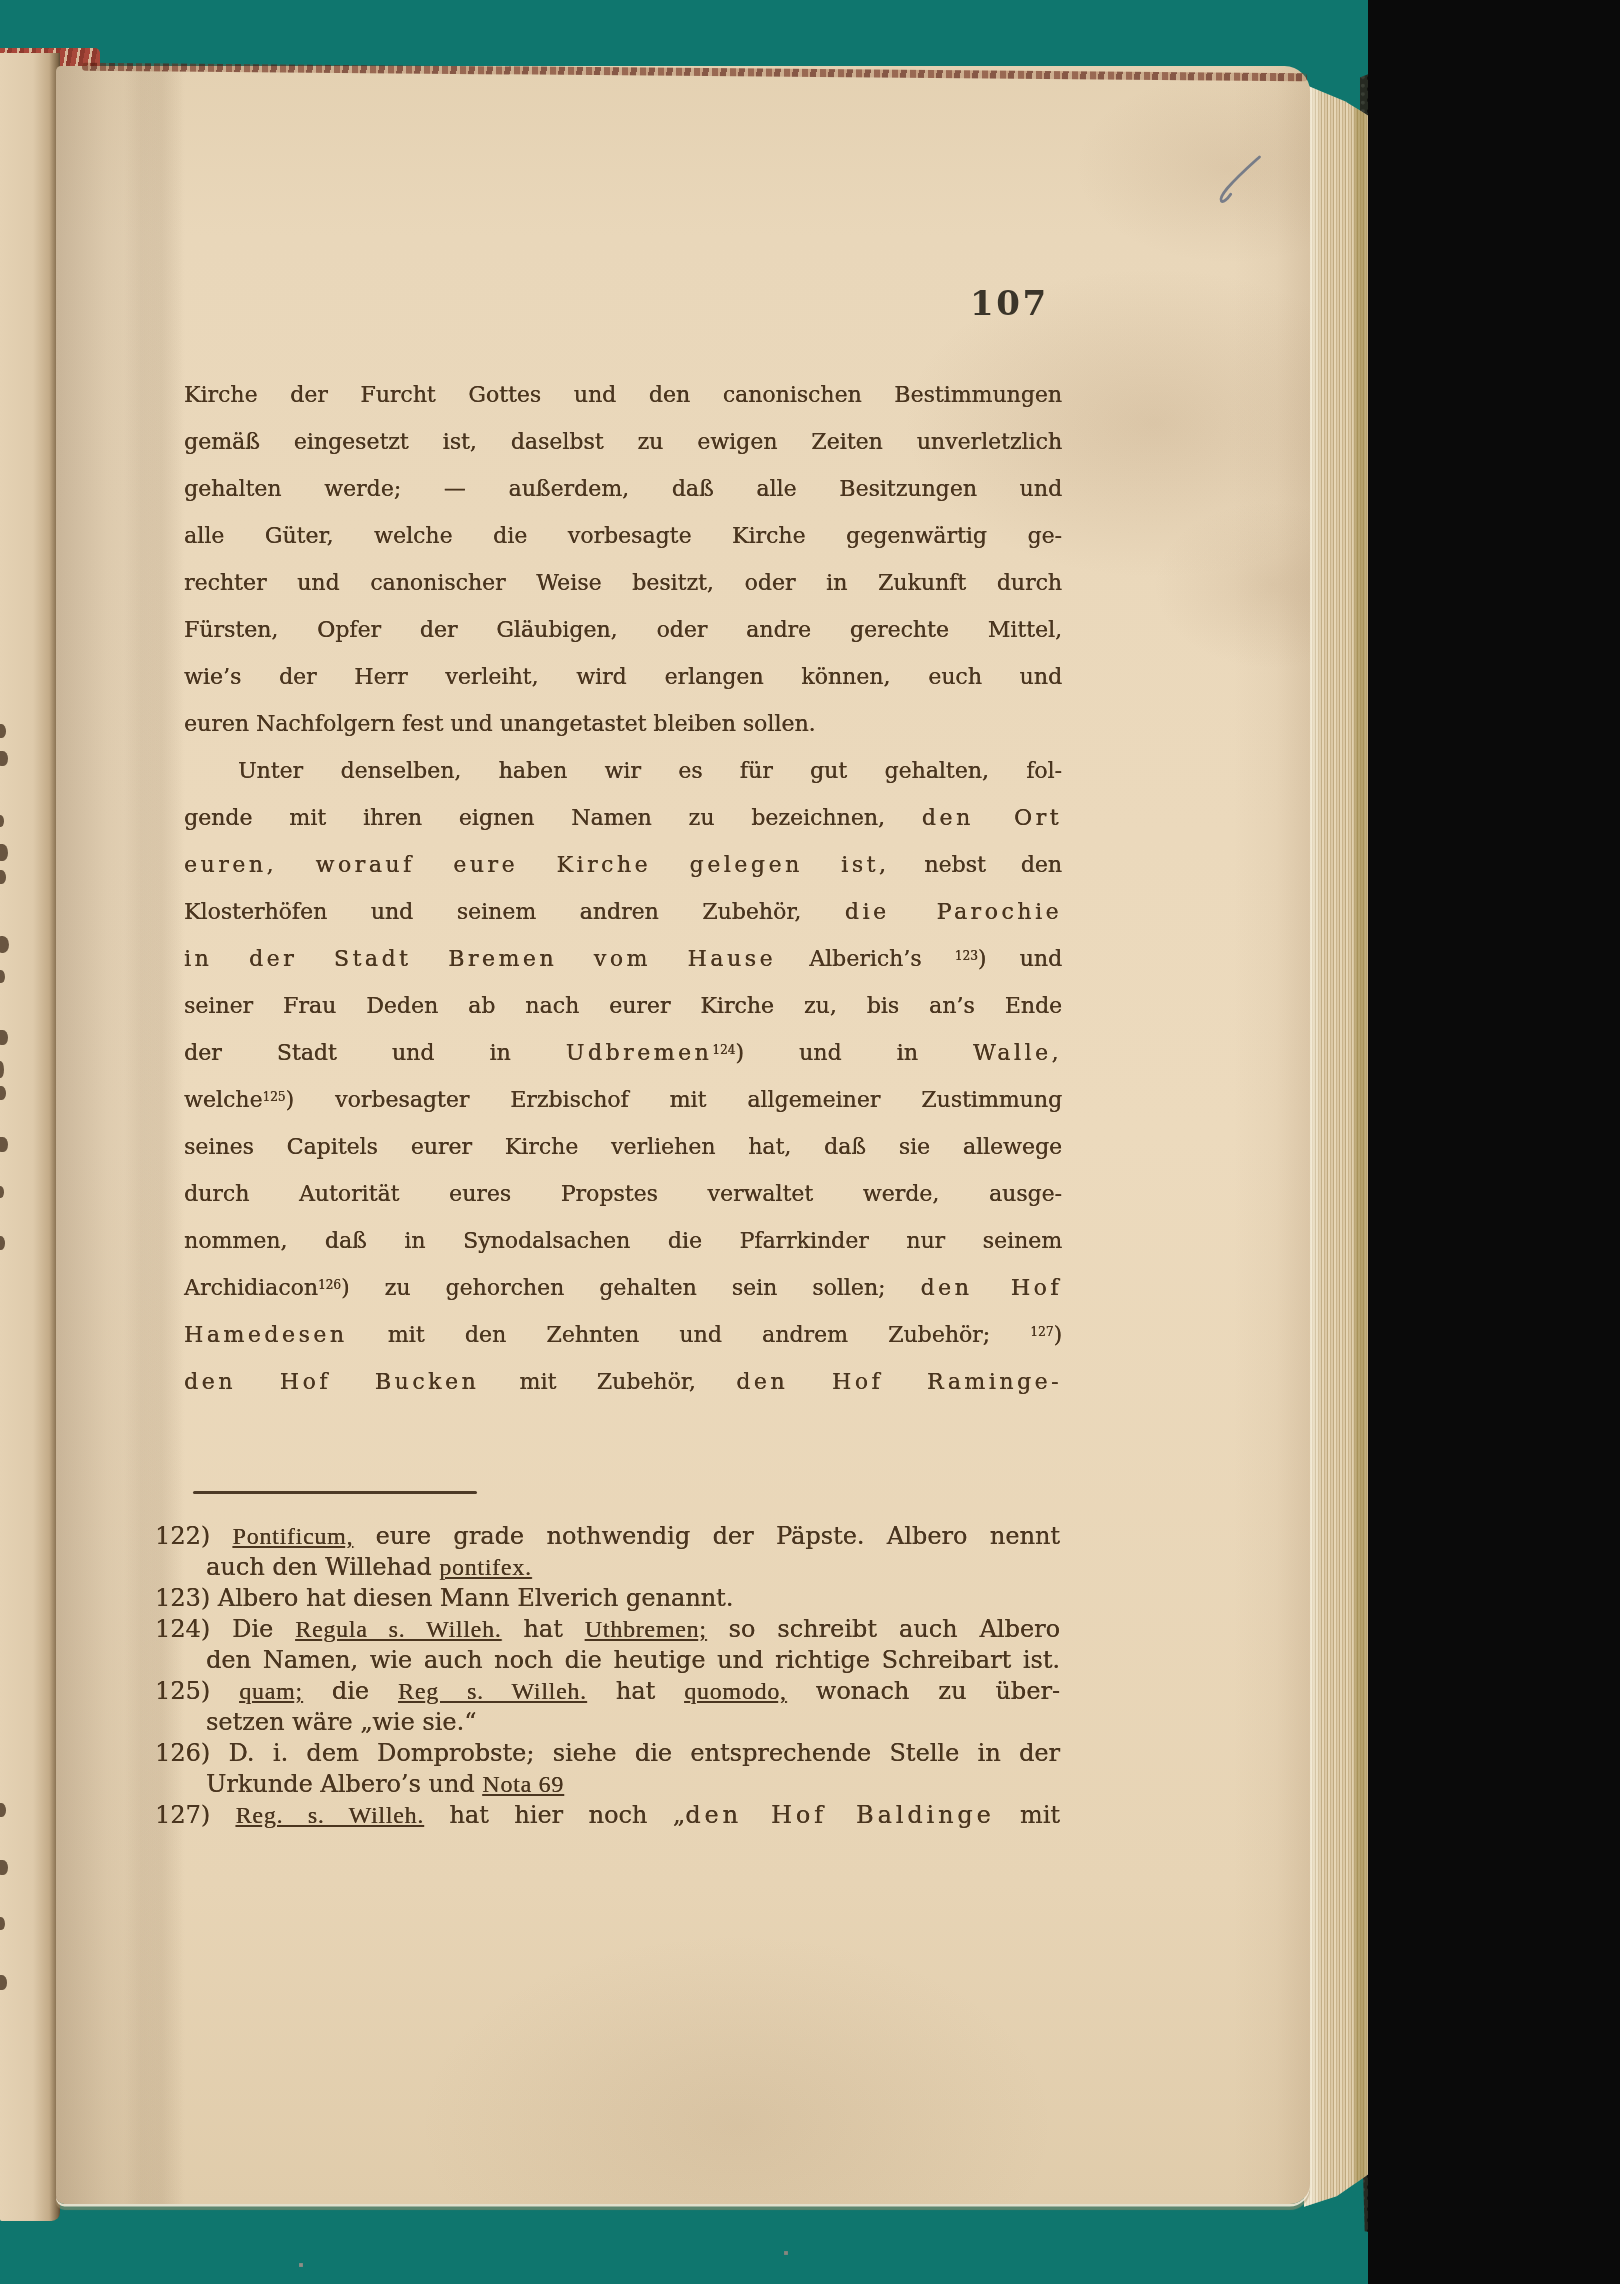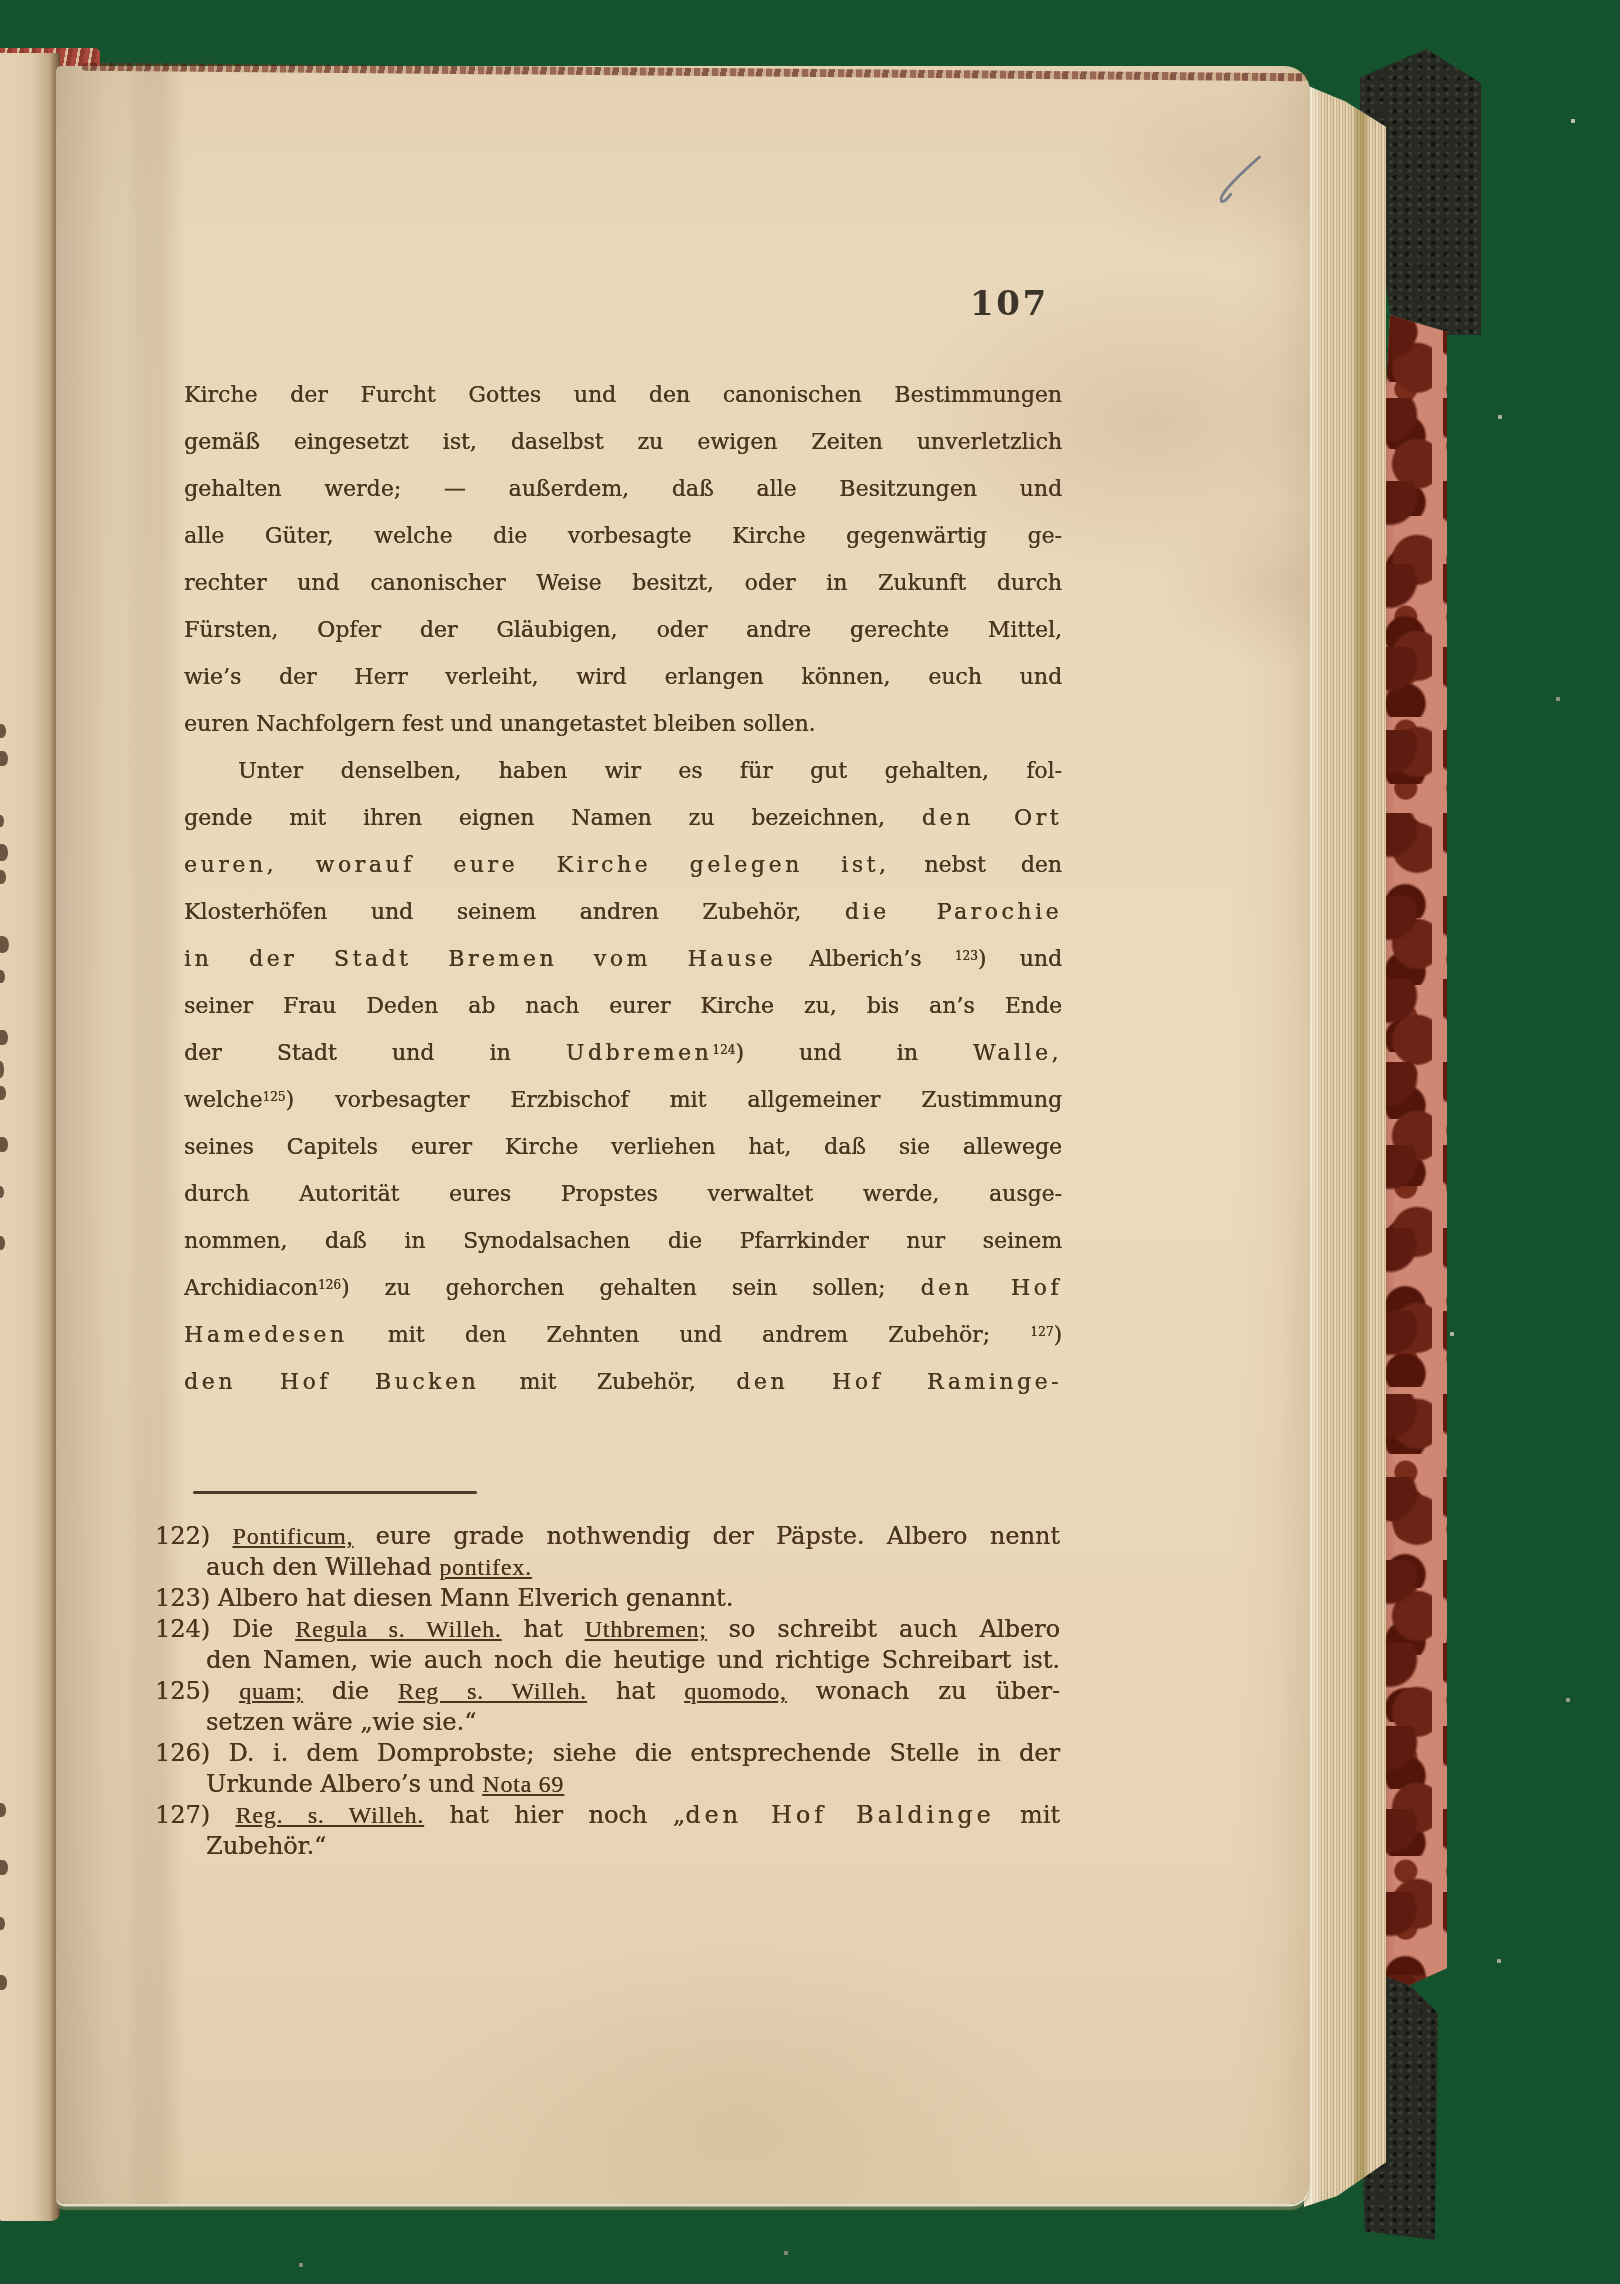--- a/index.html
+++ b/index.html
@@ -1,16 +1,16 @@
 <!DOCTYPE html>
 <html style="font-size:13.6px"><head>
 <meta charset="utf-8">
 <style>
   html,body{margin:0;padding:0;background:#0a0a0a;}
-  .stage{position:relative;width:1620px;height:2284px;background:#14532d;overflow:hidden;
+  .stage{position:relative;width:1368px;height:2284px;background:#0f766e;overflow:hidden;
          font-family:"DejaVu Serif",serif;}
 
   
   .dust{position:absolute;left:0;top:0;width:1.7px;height:1.7px;
     box-shadow:1572px 120px 0 0.9px #c9c9c2,1499px 416px 0 0.9px #b3b3ac,1451px 1333px 0 0.9px #beb CAB;
   }
   .dust{box-shadow:1572px 120px 0 0.9px #c9c9c2,1499px 416px 0 0.9px #b3b3ac,1451px 1333px 0 0.9px #bcbab2,
     1567px 1699px 0 0.9px #a3a29a,1498px 1960px 0 0.9px #afaca2,785px 2252px 0 0.9px #89877f,
     300px 2264px 0 0.9px #908e86,1557px 698px 0 0.9px #9a988f;}
 
@@ -164,21 +164,20 @@
         <div class="fn j"><span>122) </span><span class="lat">Pontificum,</span><span> eure grade nothwendig der Päpste. Albero nennt</span></div>
         <div class="fn cont"><span>auch den Willehad </span><span class="lat">pontifex.</span></div>
         <div class="fn"><span>123) Albero hat diesen Mann Elverich genannt.</span></div>
         <div class="fn j"><span>124) Die </span><span class="lat">Regula s. Willeh.</span><span> hat </span><span class="lat">Uthbremen;</span><span> so schreibt auch Albero</span></div>
         <div class="fn cont j"><span>den Namen, wie auch noch die heutige und richtige Schreibart ist.</span></div>
         <div class="fn j"><span>125) </span><span class="lat">quam;</span><span> die </span><span class="lat">Reg s. Willeh.</span><span> hat </span><span class="lat">quomodo,</span><span> wonach zu über-</span></div>
         <div class="fn cont"><span>setzen wäre „wie sie.“</span></div>
         <div class="fn j"><span>126) D. i. dem Domprobste; siehe die entsprechende Stelle in der</span></div>
         <div class="fn cont"><span>Urkunde Albero’s und </span><span class="lat">Nota 69</span></div>
         <div class="fn j"><span>127) </span><span class="lat">Reg. s. Willeh.</span><span> hat hier noch „</span><span class="sp">den Hof Baldinge</span><span> mit</span></div>
-        <div class="fn cont"><span>Zubehör.“</span></div>
       </div>
 
     <svg class="pen-mark" viewBox="0 0 78 66">
       <path d="M62 7 C52 16 36 30 24 44 C19 50 15 56 17 59 C19 61 24 57 28 51" fill="none" stroke="#6d7585" stroke-width="3.4" stroke-linecap="round"></path>
     </svg>
   </div>
 
   <div class="top-sprinkle"></div>
 </div>
 

